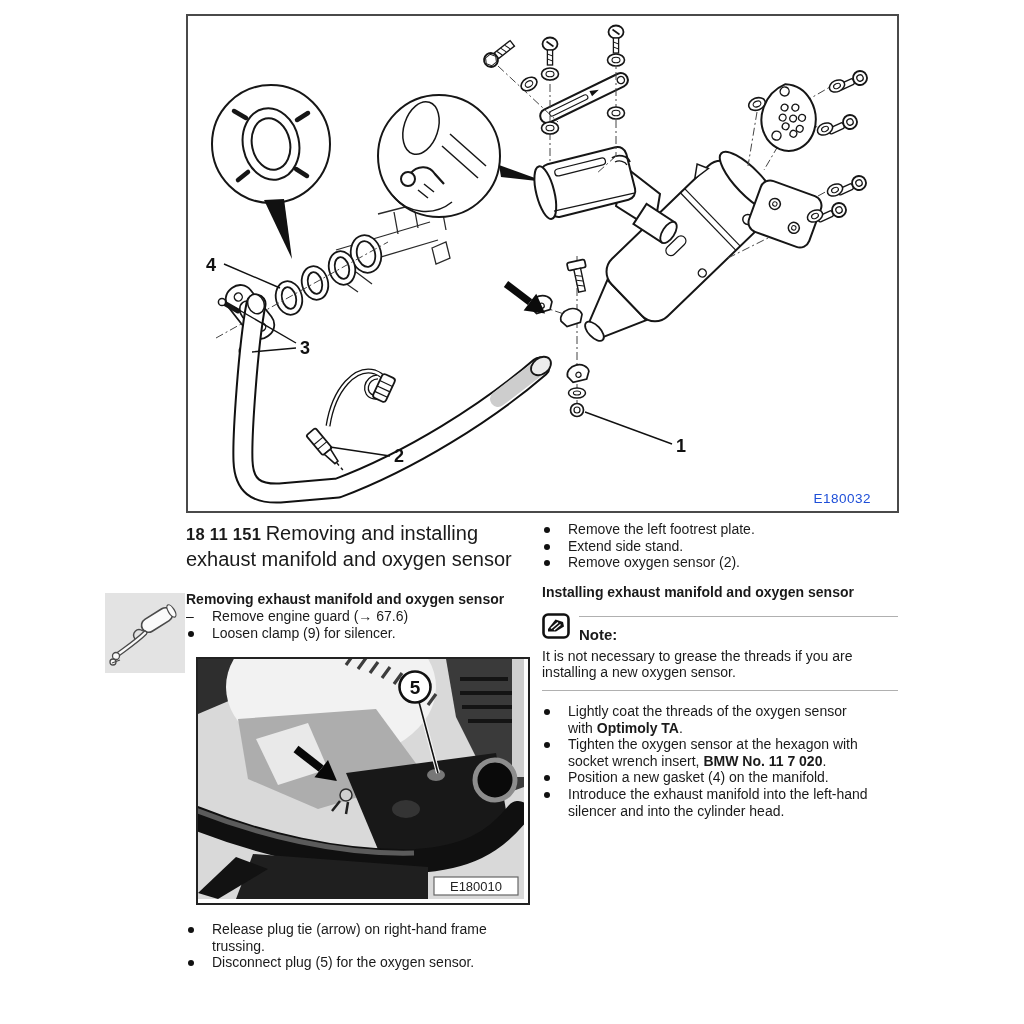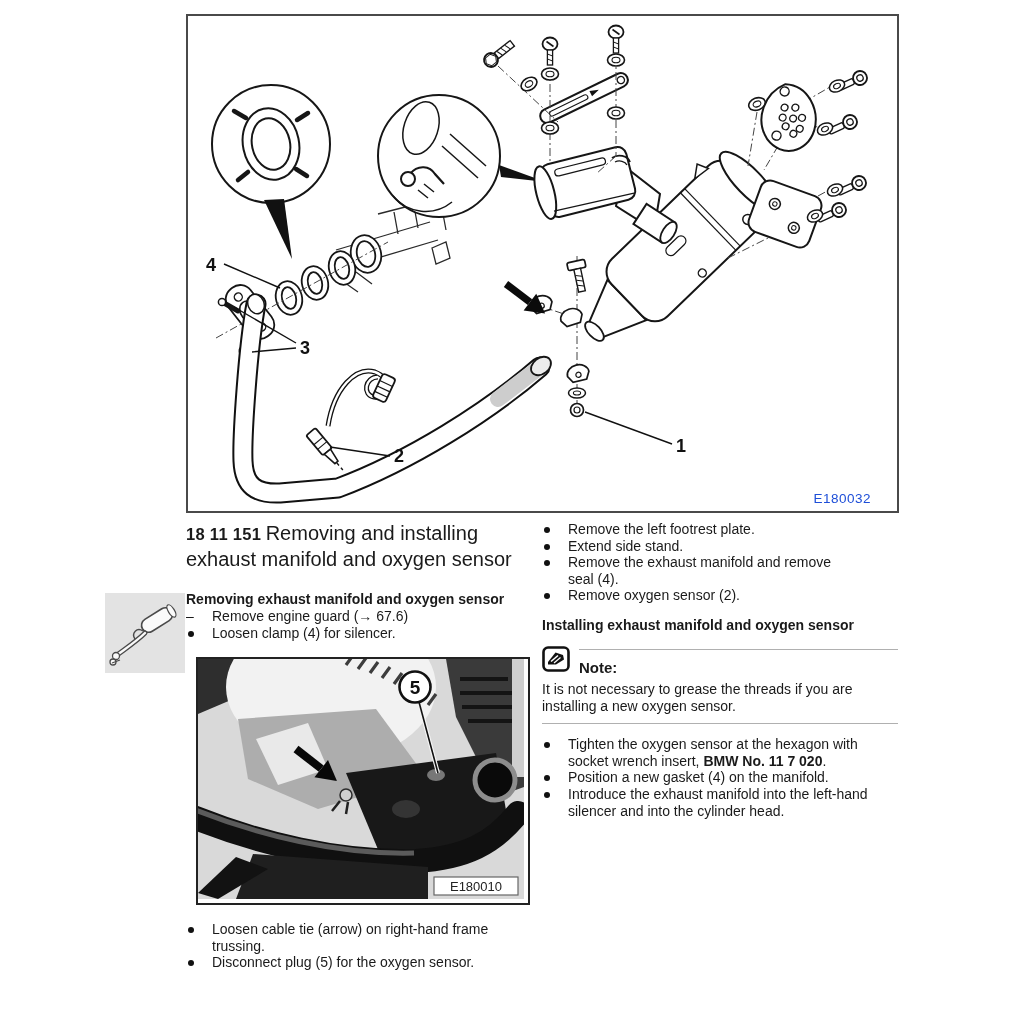--- a/index.html
+++ b/index.html
@@ -362,21 +362,21 @@
   </div>
 
   <section class="abs col left-col">
     <h3>Removing exhaust manifold and oxygen sensor</h3>
     <div class="li">
       <span class="marker">–</span>
       <span class="txt" style="margin-left:0">Remove engine guard (→ 67.6)</span>
     </div>
     <div class="li">
       <span class="dot"></span>
-      <span class="txt">Loosen clamp (4) for silencer.</span>
+      <span class="txt">Loosen clamp (9) for silencer.</span>
     </div>
 
     <figure class="photo-fig" style="margin:16px 0 0 10px;">
       <svg width="326" height="240" viewBox="0 0 326 240">
         <rect width="326" height="240" fill="#d9d9d9"></rect>
         <polygon points="0,0 70,0 40,38 0,55" fill="#2e2e2e"></polygon>
         <ellipse cx="133" cy="28" rx="105" ry="74" fill="#f2f2f2"></ellipse>
         <path d="M148,6 l8,-11 M160,10 l8,-11 M172,14 l8,-11 M184,19 l8,-11 M196,25 l8,-11 M208,31 l8,-11 M219,38 l8,-11 M230,46 l8,-11" stroke="#3d3d3d" stroke-width="3.2"></path>
         <polygon points="248,0 326,0 326,128 298,138 258,58" fill="#3a3a3a"></polygon>
         <path d="M262,20 h48 M262,34 h52 M264,48 h50 M270,62 h44" stroke="#141414" stroke-width="4"></path>
@@ -406,43 +406,38 @@
         <g>
           <rect x="236" y="218" width="84" height="18" fill="#fff" stroke="#666" stroke-width="1.2"></rect>
           <text class="photo-id" x="278" y="231.5" text-anchor="middle">E180010</text>
         </g>
       </svg>
     </figure>
 
     <div class="steps-after">
       <div class="li">
         <span class="dot"></span>
-        <span class="txt">Loosen cable tie (arrow) on right-hand frame
+        <span class="txt">Release plug tie (arrow) on right-hand frame
 trussing.</span>
       </div>
       <div class="li">
         <span class="dot"></span>
         <span class="txt">Disconnect plug (5) for the oxygen sensor.</span>
       </div>
     </div>
   </section>
 
   <section class="abs col right-col">
     <div class="li">
       <span class="dot"></span>
       <span class="txt">Remove the left footrest plate.</span>
     </div>
     <div class="li">
       <span class="dot"></span>
       <span class="txt">Extend side stand.</span>
-    </div>
-    <div class="li">
-      <span class="dot"></span>
-      <span class="txt">Remove the exhaust manifold and remove
-seal (4).</span>
     </div>
     <div class="li">
       <span class="dot"></span>
       <span class="txt">Remove oxygen sensor (2).</span>
     </div>
 
     <h3 class="install-head">Installing exhaust manifold and oxygen sensor</h3>
 
     <div class="note">
       <div class="note-head">
@@ -457,20 +452,25 @@
         <span class="note-topline"></span>
         <span class="note-label">Note:</span>
       </div>
       <div class="note-text">It is not necessary to grease the threads if you are
 installing a new oxygen sensor.</div>
     </div>
 
     <div class="install-steps">
       <div class="li">
         <span class="dot"></span>
+        <span class="txt"><span>Lightly coat the threads of the oxygen sensor
+with </span><b>Optimoly TA</b><span>.</span></span>
+      </div>
+      <div class="li">
+        <span class="dot"></span>
         <span class="txt"><span>Tighten the oxygen sensor at the hexagon with
 socket wrench insert, </span><b>BMW No. 11 7 020</b><span>.</span></span>
       </div>
       <div class="li">
         <span class="dot"></span>
         <span class="txt"><span>Position a new gasket (4) on the manifold.</span><b></b><span></span></span>
       </div>
       <div class="li">
         <span class="dot"></span>
         <span class="txt"><span>Introduce the exhaust manifold into the left-hand

